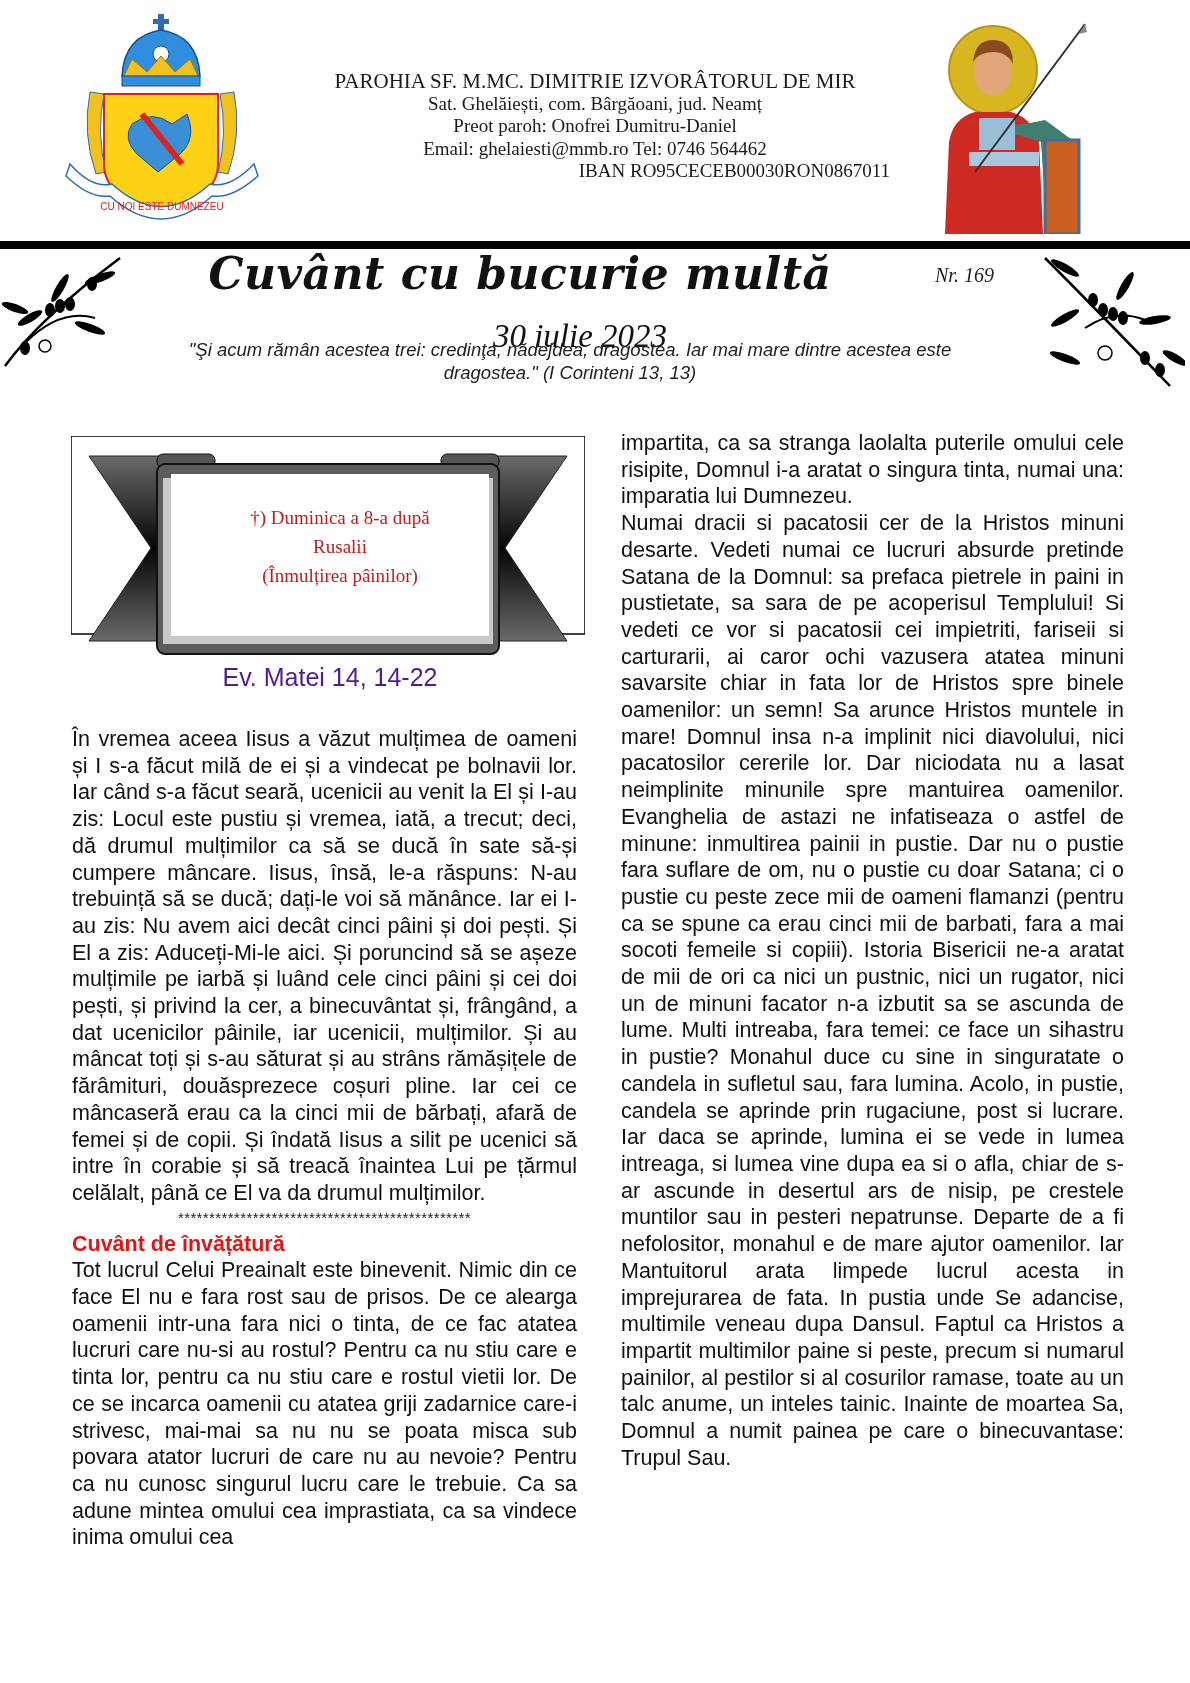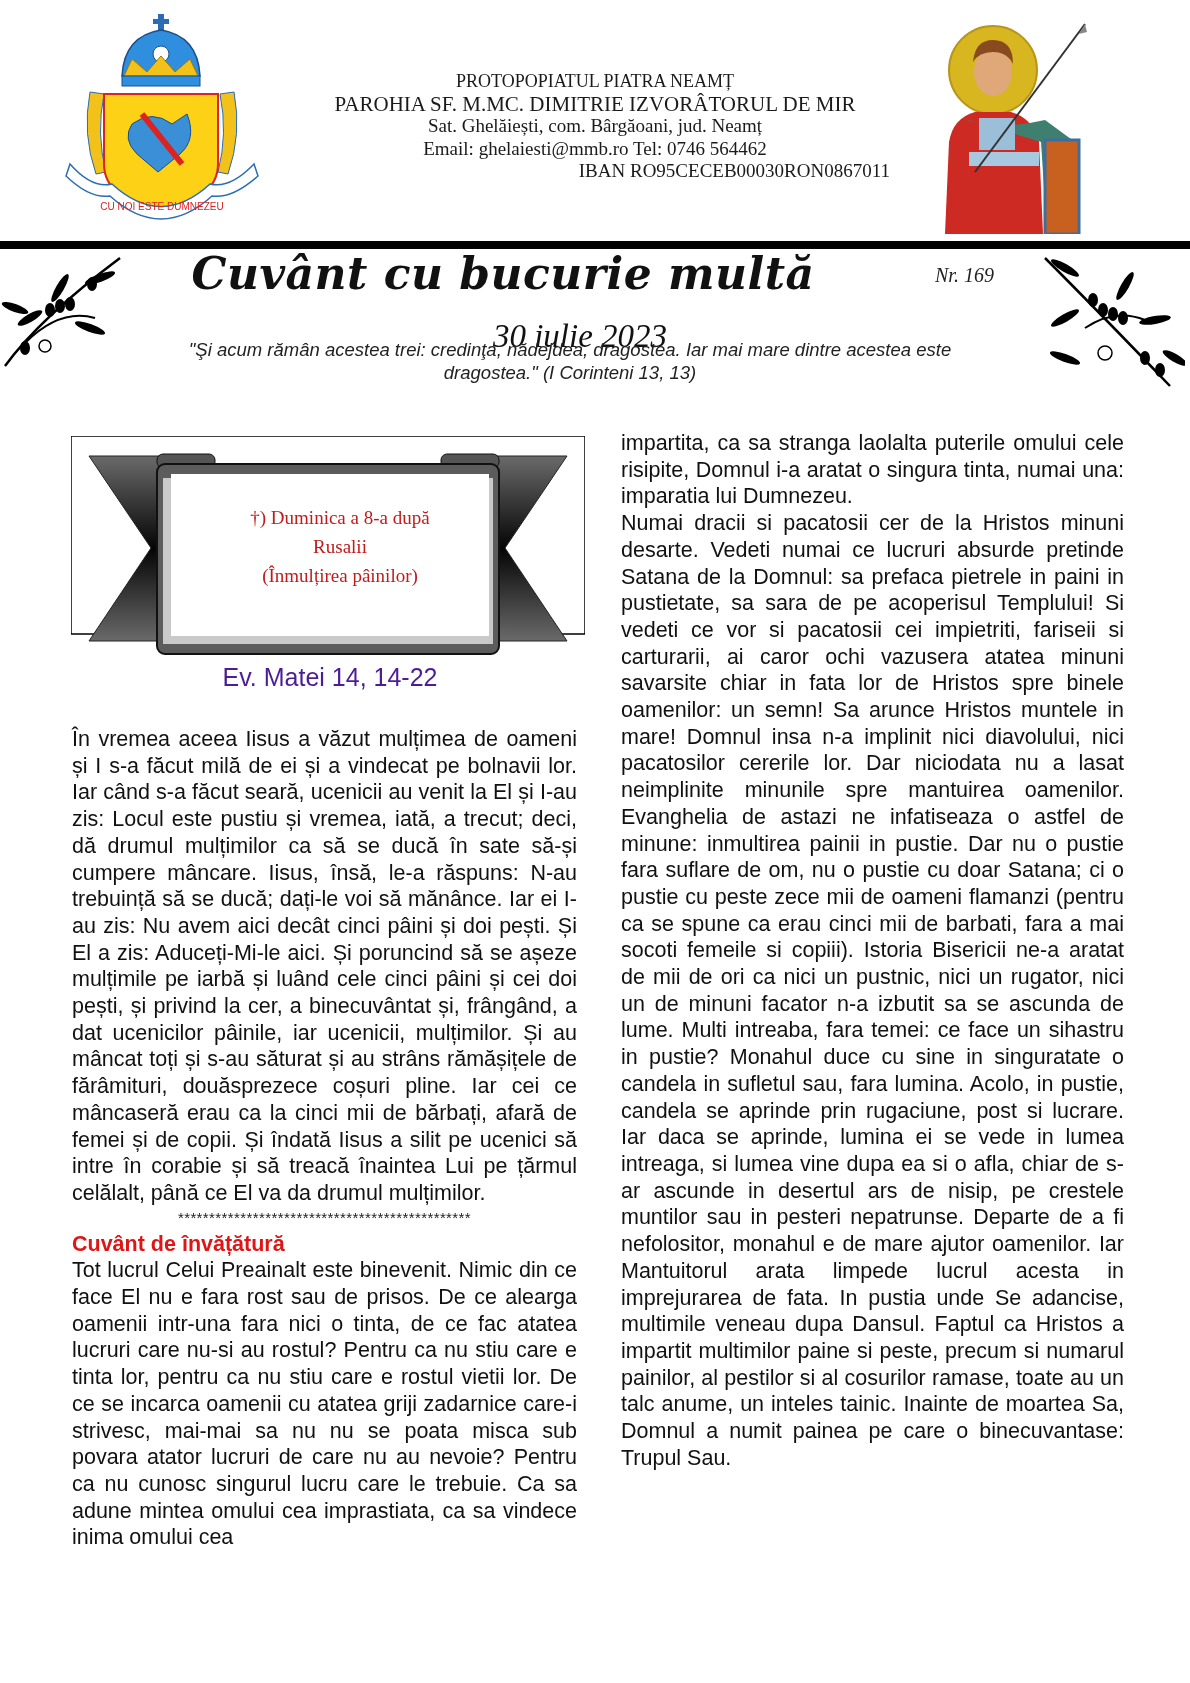--- a/index.html
+++ b/index.html
@@ -18,21 +18,21 @@
 
   
   .crest { left:62px; top:14px; width:200px; height:225px; }
   
   .icon-saint { left:935px; top:22px; width:155px; height:212px; }
 
   
   .olive-left { left:0; top:248px; width:140px; height:120px; }
   .olive-right { left:1035px; top:248px; width:150px; height:140px; }
 
-  .title { left:163px; top:248px; width:680px; text-align:center; font-family:"DejaVu Serif", serif; font-weight:bold; font-style:italic; font-size:44px; letter-spacing:0.5px; color:#111; }
+  .title { left:180px; top:248px; width:680px; text-align:center; font-family:"DejaVu Serif", serif; font-weight:bold; font-style:italic; font-size:44px; letter-spacing:0.5px; color:#111; }
   .issue-no { left:935px; top:264px; font-family:"Liberation Serif", serif; font-style:italic; font-size:20px; color:#222; }
   .date { left:380px; top:298px; width:400px; text-align:center; font-family:"Liberation Serif", serif; font-style:italic; font-size:33px; color:#111;margin-top:20px; }
   .motto { left:120px; top:338px; width:900px; text-align:center; font-family:"Liberation Sans", sans-serif; font-style:italic; font-size:18.5px; line-height:23px; color:#222; }
 
   
   .banner { left:71px; top:436px; width:514px; height:226px; }
   .banner-text { left:180px; top:503px; width:320px; text-align:center; font-family:Liberation Serif, serif; color:#c11b1b; font-size:19px; line-height:29px; }
   .gospel-ref { left:60px; top:663px; width:540px; text-align:center; font-weight:normal; font-size:25px; color:#4c1d95; }
 
   
@@ -61,23 +61,23 @@
 
   <path d="M42 80 L156 80 L156 150 Q156 185 99 198 Q42 185 42 150 Z" fill="#fcd116" stroke="#d22" stroke-width="2"></path>
   <path d="M70 110 Q90 95 110 110 L125 100 Q135 125 118 140 L96 158 L75 140 Q60 125 70 110 Z" fill="#3b8fd6" stroke="#1a4f8a"></path>
   <path d="M80 100 L120 150" stroke="#d22" stroke-width="6"></path>
 
   <path d="M8 150 Q30 175 50 170 Q99 215 148 170 Q168 175 192 150 L196 162 Q170 185 150 182 Q99 228 48 182 Q28 185 4 162 Z" fill="#fff" stroke="#2a6db5" stroke-width="1.5"></path>
   <text x="100" y="196" text-anchor="middle" font-size="10" fill="#d22" font-family="Liberation Sans, sans-serif">CU NOI ESTE DUMNEZEU</text>
 </svg>
 
 <div class="abs letterhead">
-  <div class="lh-2">PROTOPOPIATUL PIATRA NEAMȚ</div>
   <div class="lh-3">PAROHIA SF. M.MC. DIMITRIE IZVORÂTORUL DE MIR</div>
   <div class="lh-4">Sat. Ghelăiești, com. Bârgăoani, jud. Neamț</div>
+  <div class="lh-5">Preot paroh: Onofrei Dumitru-Daniel</div>
   <div class="lh-6">Email: ghelaiesti@mmb.ro Tel: 0746 564462</div>
   <div class="lh-7">IBAN RO95CECEB00030RON0867011</div>
 </div>
 
 <svg class="abs icon-saint" viewBox="0 0 155 212">
   <circle cx="58" cy="48" r="44" fill="#d8b620" stroke="#b8961a" stroke-width="2"></circle>
   <ellipse cx="58" cy="50" rx="19" ry="24" fill="#e0a878"></ellipse>
   <path d="M38 40 Q40 18 58 18 Q78 18 78 42 Q72 30 58 30 Q44 30 38 40 Z" fill="#8a4a20"></path>
   <path d="M10 212 L14 120 Q18 96 40 90 L76 90 Q98 96 104 120 L108 212 Z" fill="#cc2a22"></path>
   <path d="M26 96 Q58 110 110 98 L140 120 L140 212 L112 212 L106 120 Z" fill="#3e7f70"></path>

